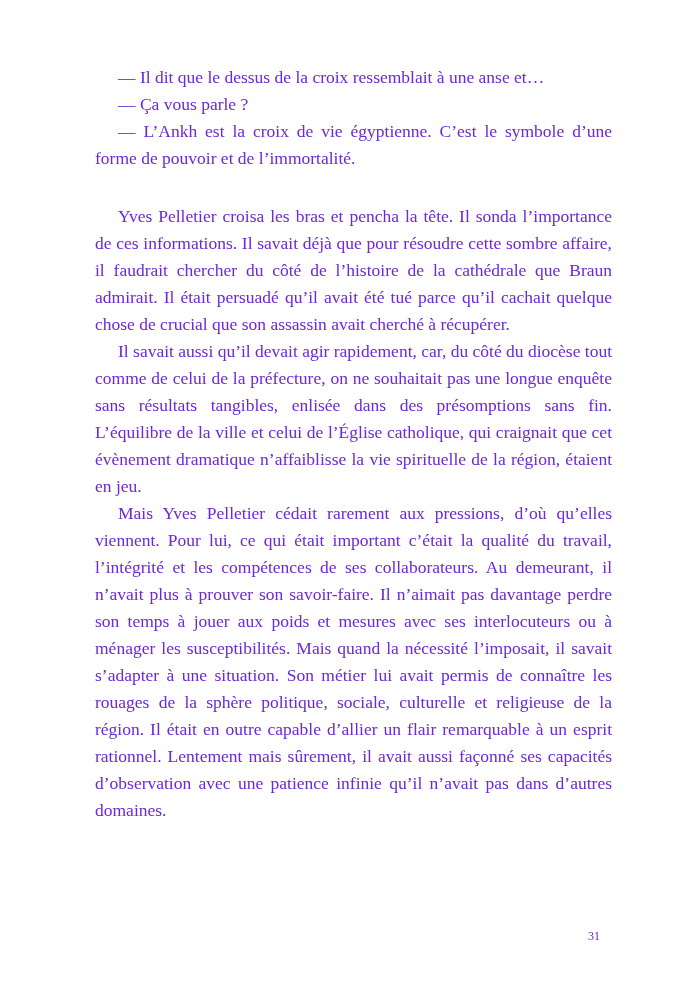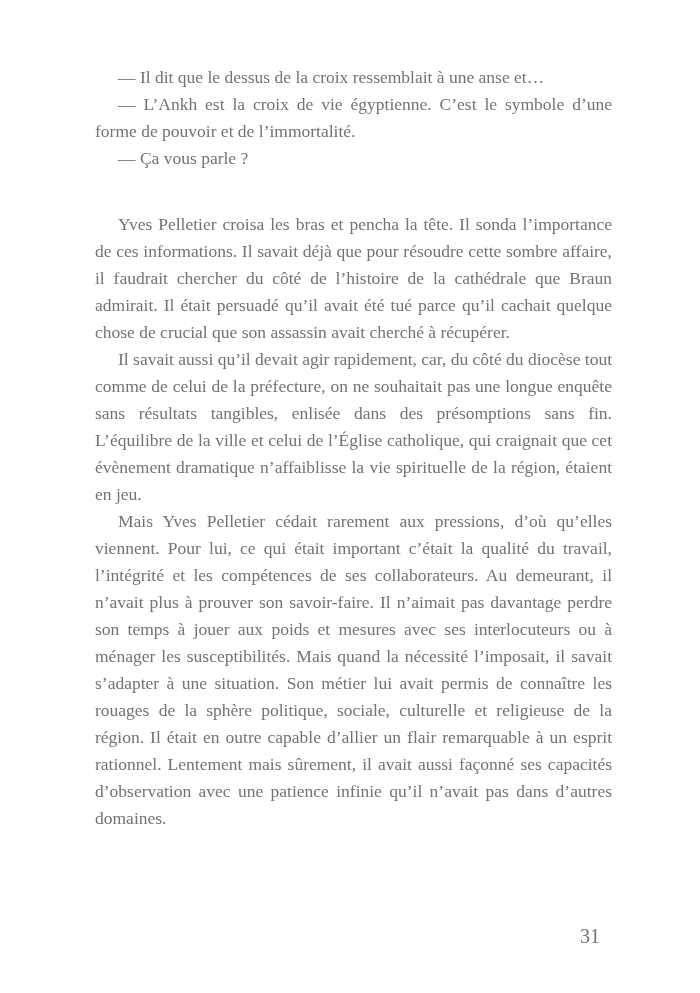--- a/index.html
+++ b/index.html
@@ -5,58 +5,58 @@
   html, body {
     margin: 0;
     padding: 0;
     background: #ffffff;
   }
   .book-page {
     position: relative;
     width: 700px;
     height: 993px;
     background: #ffffff;
-    color: #737373;
+    color: #6d28d9;
     font-family: "Liberation Serif", "DejaVu Serif", serif;
     overflow: hidden;
   }
   .text-block {
     position: absolute;
     left: 95px;
     top: 64px;
     width: 517px;
     font-size: 17.5px;
     line-height: 27px;
     text-align: justify;
     text-justify: inter-word;
   }
   .text-block p {
     margin: 0;
     padding: 0;
     text-indent: 23px;
   }
   .text-block p.section-gap {
-    margin-top: 39px;
+    margin-top: 31px;
   }
   .page-number {
     position: absolute;
     left: 95px;
     top: 925px;
     width: 505px;
     text-align: right;
-    font-size: 20px;
+    font-size: 12px;
     line-height: 22px;
   }
 </style>
 </head>
 <body>
 
 <div class="book-page">
   <div class="text-block">
     <p>— Il dit que le dessus de la croix ressemblait à une anse et…</p>
+    <p>— Ça vous parle ?</p>
     <p>— L’Ankh est la croix de vie égyptienne. C’est le symbole d’une forme de pouvoir et de l’immortalité.</p>
-    <p>— Ça vous parle ?</p>
     <p class="section-gap">Yves Pelletier croisa les bras et pencha la tête. Il sonda l’importance de ces informations. Il savait déjà que pour résoudre cette sombre affaire, il faudrait chercher du côté de l’histoire de la cathédrale que Braun admirait. Il était persuadé qu’il avait été tué parce qu’il cachait quelque chose de crucial que son assassin avait cherché à récupérer.</p>
     <p>Il savait aussi qu’il devait agir rapidement, car, du côté du diocèse tout comme de celui de la préfecture, on ne souhaitait pas une longue enquête sans résultats tangibles, enlisée dans des présomptions sans fin. L’équilibre de la ville et celui de l’Église catholique, qui craignait que cet évènement dramatique n’affaiblisse la vie spirituelle de la région, étaient en jeu.</p>
     <p>Mais Yves Pelletier cédait rarement aux pressions, d’où qu’elles viennent. Pour lui, ce qui était important c’était la qualité du travail, l’intégrité et les compétences de ses collaborateurs. Au demeurant, il n’avait plus à prouver son savoir-faire. Il n’aimait pas davantage perdre son temps à jouer aux poids et mesures avec ses interlocuteurs ou à ménager les susceptibilités. Mais quand la nécessité l’imposait, il savait s’adapter à une situation. Son métier lui avait permis de connaître les rouages de la sphère politique, sociale, culturelle et religieuse de la région. Il était en outre capable d’allier un flair remarquable à un esprit rationnel. Lentement mais sûrement, il avait aussi façonné ses capacités d’observation avec une patience infinie qu’il n’avait pas dans d’autres domaines.</p>
   </div>
   <div class="page-number">31</div>
 </div>
 
 </body></html>

